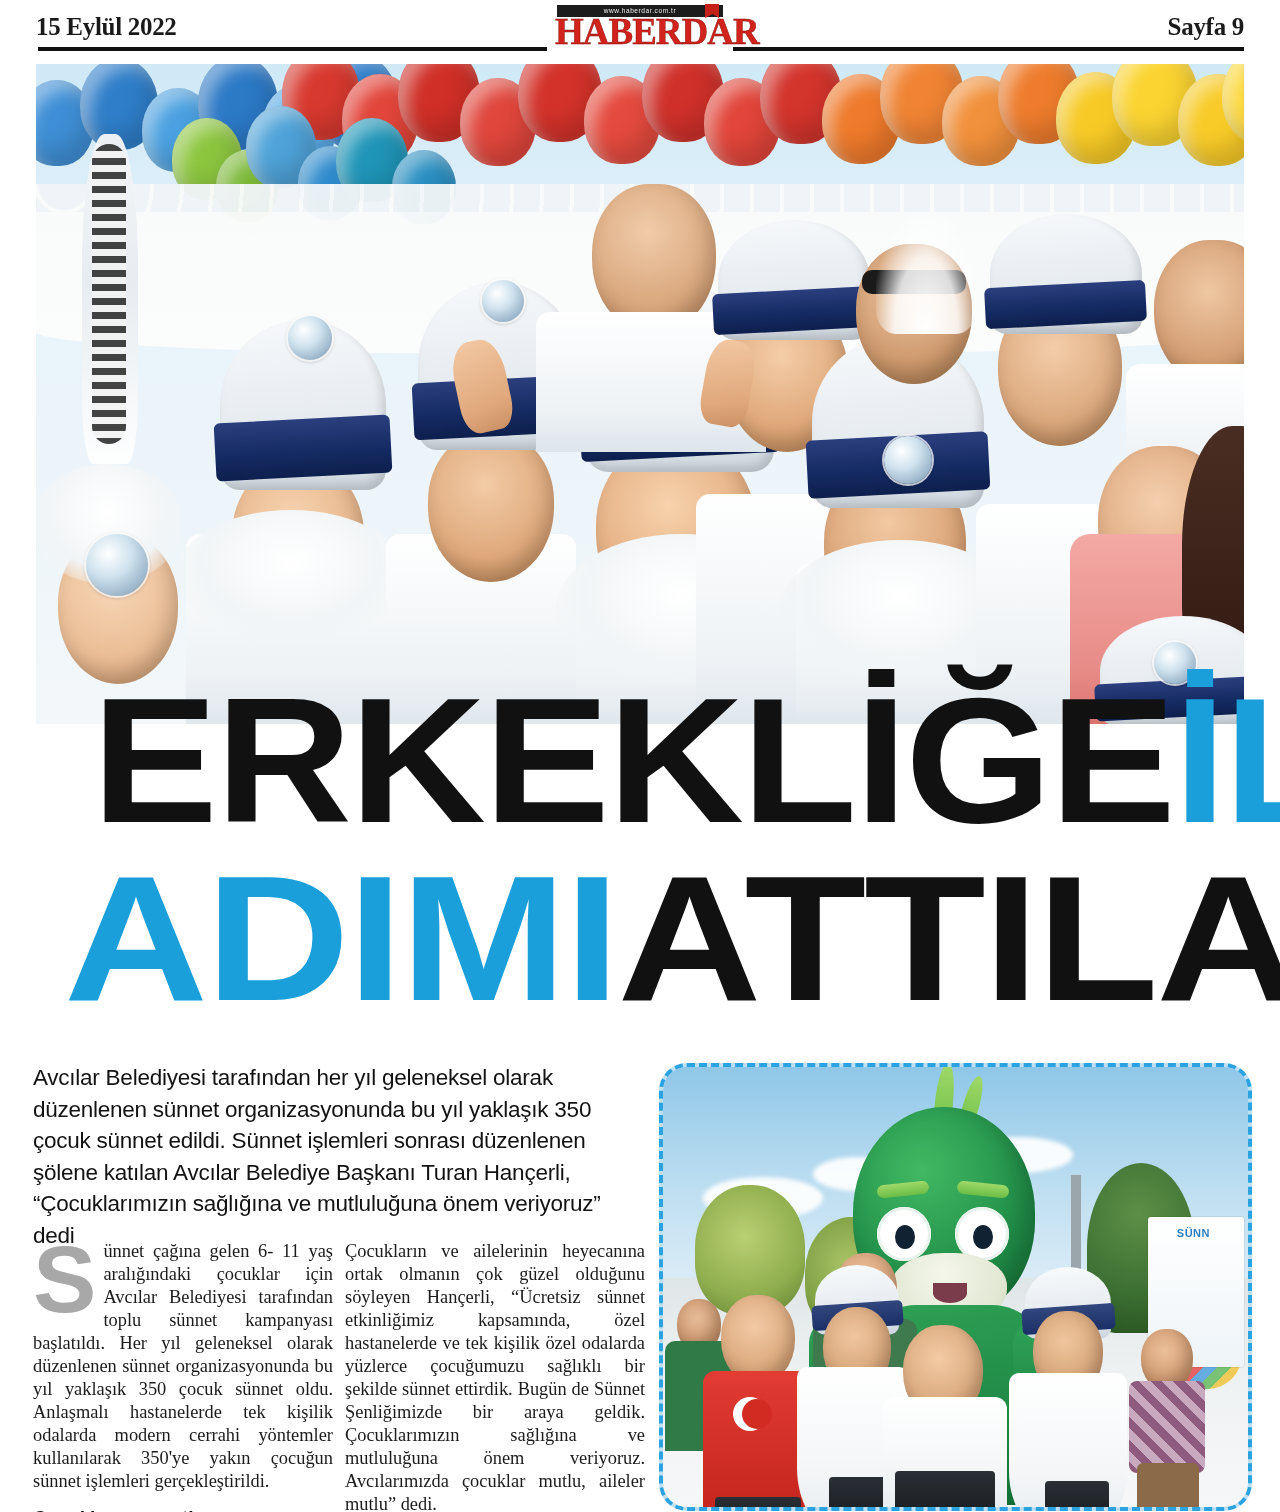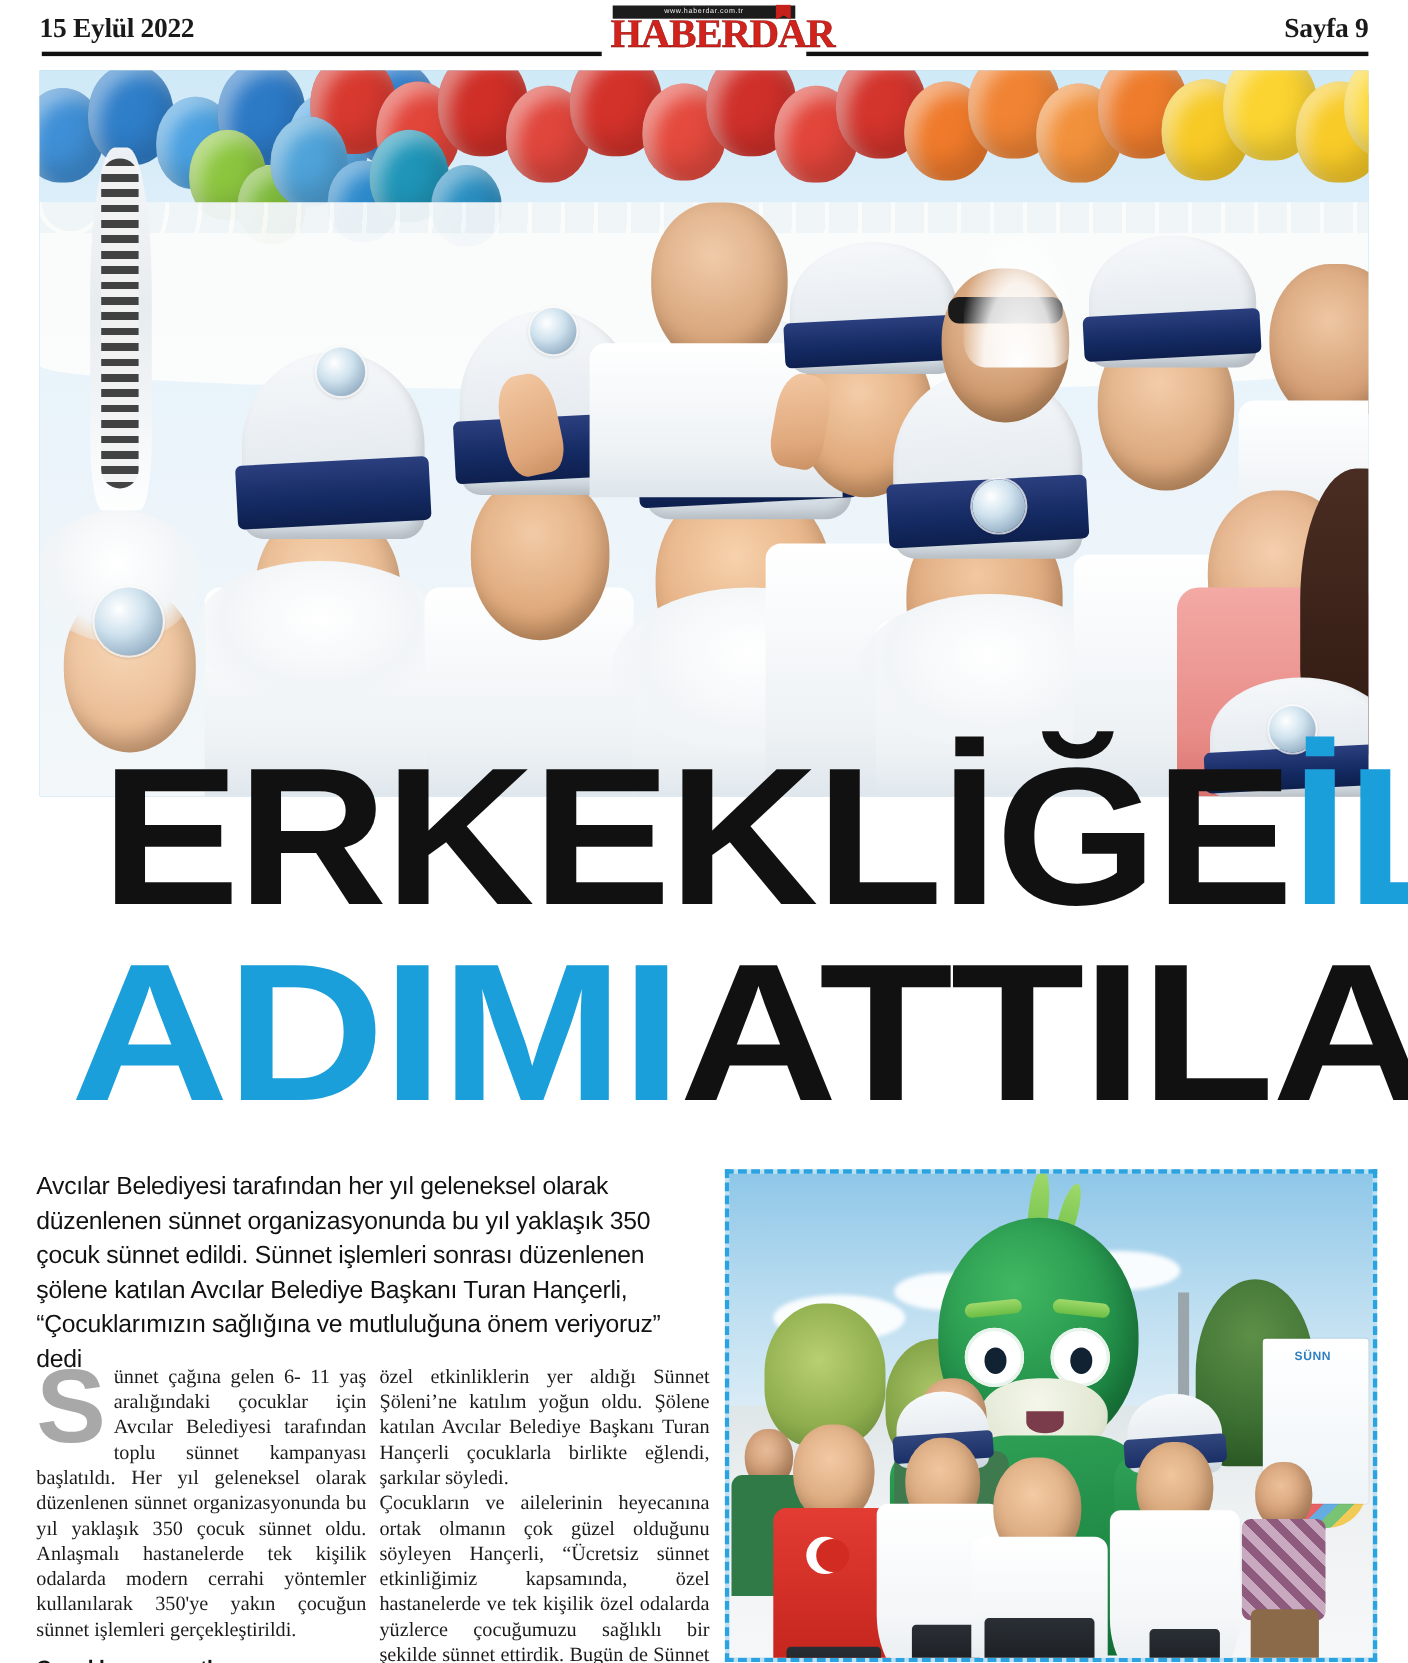--- a/index.html
+++ b/index.html
@@ -198,21 +198,21 @@
     font-weight:bold;font-size:19px;color:#111;
     margin:13px 0 5px 0;letter-spacing:-0.2px;
   }
   .col p{margin:0;}
   .col p + p{margin-top:0;}
 
   
   .inset{
     position:absolute;left:659px;top:1063px;width:585px;height:440px;
     border:4px dashed #2aa3e0;
-    border-radius:0;
+    border-radius:28px;
     overflow:hidden;
     background:#bfe0f2;
     z-index:8;
   }
   .inset-inner{position:absolute;left:0;top:0;right:0;bottom:0;overflow:hidden;}
   .i-sky{
     position:absolute;left:0;top:0;width:100%;height:52%;
     background:linear-gradient(#8fc7e8 0%,#bfdff1 55%,#dfeef7 100%);
   }
   .i-cloud{
@@ -453,21 +453,20 @@
 
   <div class="col" id="col1">
     <p>
       <span class="dropcap">S</span><span>ünnet çağına gelen 6- 11 yaş aralığındaki çocuklar için Avcılar Belediyesi tarafından toplu sünnet kampanyası başlatıldı. Her yıl geleneksel olarak düzenlenen sünnet organizasyonunda bu yıl yaklaşık 350 çocuk sünnet oldu. Anlaşmalı hastanelerde tek kişilik odalarda modern cerrahi yöntemler kullanılarak 350'ye yakın çocuğun sünnet işlemleri gerçekleştirildi.</span>
     </p>
     <div class="subhead">Çocuklarımız mutlu</div>
 
   </div>
 
   <div class="col" id="col2">
-    <p><span>özel etkinliklerin yer aldığı Sünnet Şöleni’ne katılım yoğun oldu. Şölene katılan Avcılar Belediye Başkanı Turan Hançerli çocuklarla birlikte eğlendi, şarkılar söyledi.</span></p>
     <p><span>Çocukların ve ailelerinin heyecanına ortak olmanın çok güzel olduğunu söyleyen Hançerli, “Ücretsiz sünnet etkinliğimiz kapsamında, özel hastanelerde ve tek kişilik özel odalarda yüzlerce çocuğumuzu sağlıklı bir şekilde sünnet ettirdik. Bugün de Sünnet Şenliğimizde bir araya geldik. Çocuklarımızın sağlığına ve mutluluğuna önem veriyoruz. Avcılarımızda çocuklar mutlu, aileler mutlu” dedi.</span></p>
   </div>
 
   <div class="inset">
     <div class="inset-inner">
       <div class="i-sky"></div>
       <div class="i-ground"></div>
 
       <div class="i-cloud" style="left:40px;top:110px;width:120px;height:42px;"></div>
       <div class="i-cloud" style="left:150px;top:90px;width:90px;height:34px;"></div>

